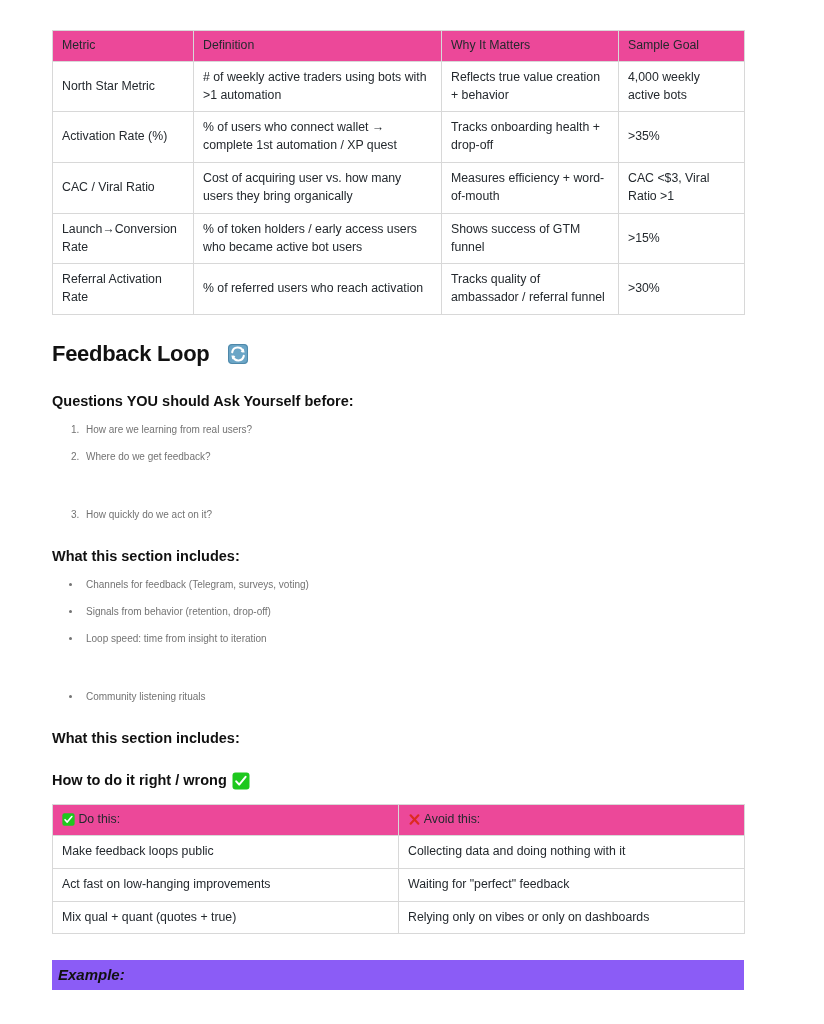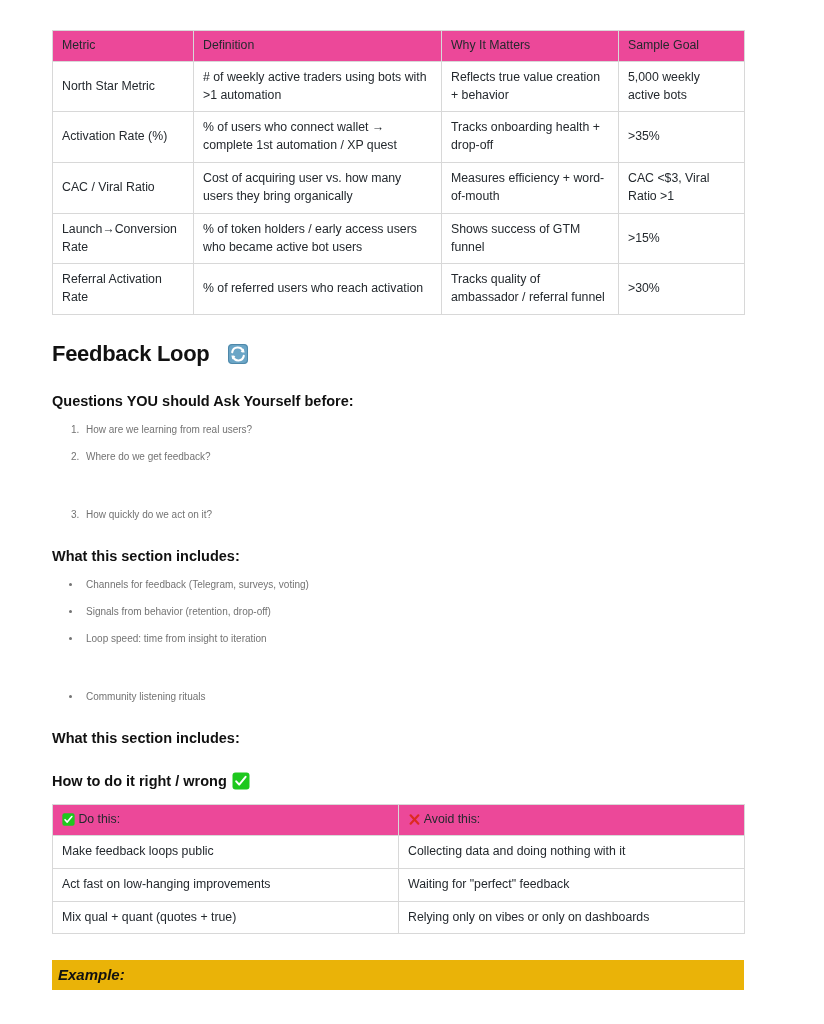--- a/index.html
+++ b/index.html
@@ -70,21 +70,20 @@
     align-items: center;
     gap: 18px;
     color: #111111;
   }
   h3.sub-title {
     font-size: 14.5px;
     font-weight: bold;
     margin: 26px 0 0 0;
     color: #111111;
     display: flex;
-    align-items: center;
     gap: 5px;
   }
 
   
   ol.q-list, ul.b-list {
     margin: 14px 0 0 0;
     padding-left: 30px;
     font-size: 10px;
     color: #737373;
   }
@@ -92,21 +91,21 @@
     margin-bottom: 13px;
     line-height: 1.4;
     padding-left: 4px;
   }
   ol.q-list li:last-child, ul.b-list li:last-child { margin-bottom: 0; margin-top: 44px; }
 
   
   .example-banner {
     width: 692px;
     box-sizing: border-box;
-    background: #eab308;
+    background: #8b5cf6;
     padding: 6px 6px 7px 6px;
     margin-top: 26px;
     font-size: 15px;
     font-style: italic;
     font-weight: bold;
     color: #111111;
   }
 
   
   .emoji {
@@ -136,21 +135,21 @@
         <th>Definition</th>
         <th>Why It Matters</th>
         <th>Sample Goal</th>
       </tr>
     </thead>
     <tbody>
       <tr>
         <td>North Star Metric</td>
         <td># of weekly active traders using bots with &gt;1 automation</td>
         <td>Reflects true value creation + behavior</td>
-        <td>5,000 weekly active bots</td>
+        <td>4,000 weekly active bots</td>
       </tr>
       <tr>
         <td>Activation Rate (%)</td>
         <td>% of users who connect wallet → complete 1st automation / XP quest</td>
         <td>Tracks onboarding health + drop-off</td>
         <td>&gt;35%</td>
       </tr>
       <tr>
         <td>CAC / Viral Ratio</td>
         <td>Cost of acquiring user vs. how many users they bring organically</td>

